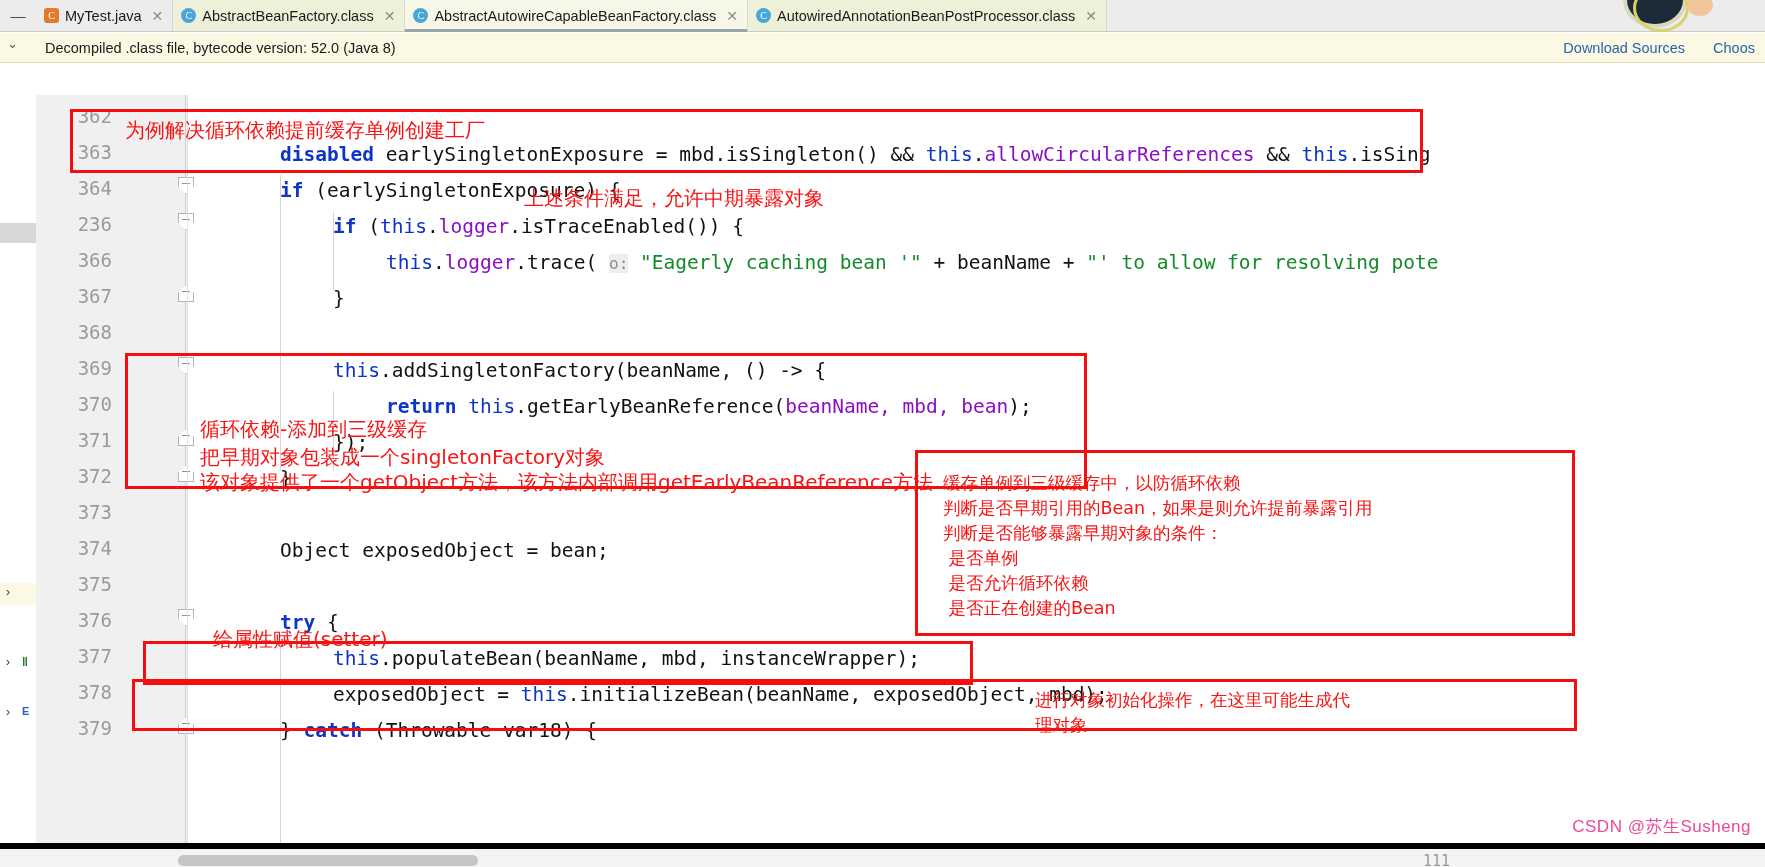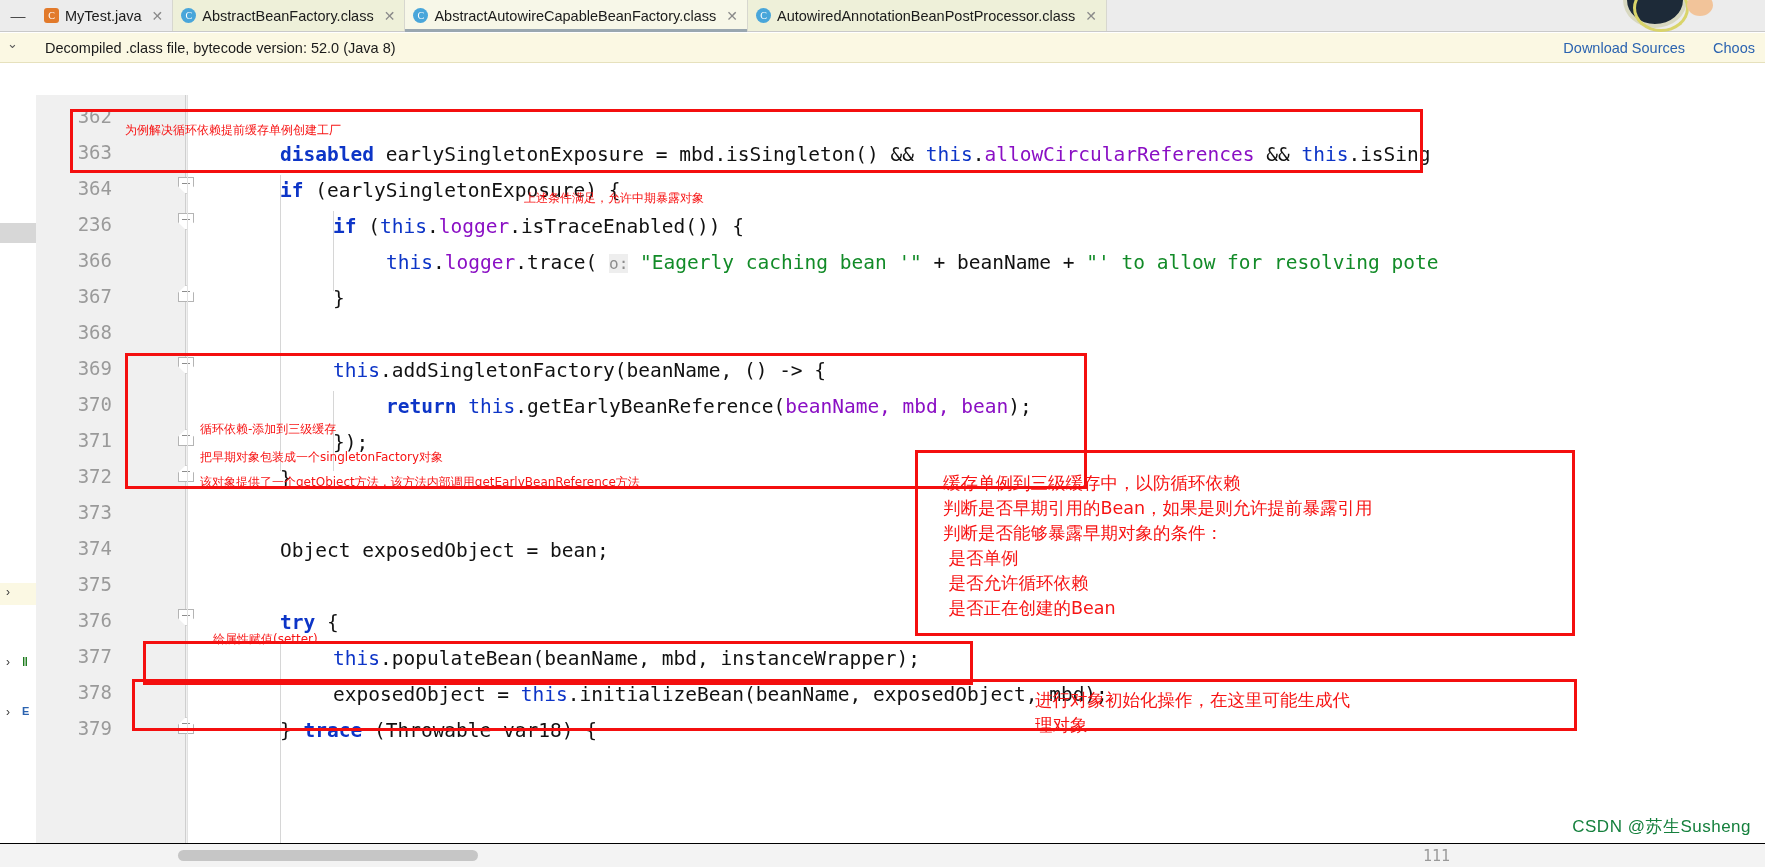--- a/index.html
+++ b/index.html
@@ -135,35 +135,35 @@
   .indentguide { position: absolute; width: 1px; background: #d6d6d6; }
 
   
   .redbox {
     position: absolute; border: 3px solid #f40f0f; background: transparent;
     pointer-events: none;
   }
   .rednote {
     position: absolute; color: #f71414;
     font-family: "DejaVu Sans", sans-serif;
-    font-size: 12px; line-height: 21px; white-space: pre;
+    font-size: 20px; line-height: 21px; white-space: pre;
   }
   .rednote.big { font-size: 17.5px; line-height: 25px; }
 
   
   .watermark {
     position: absolute; right: 14px; bottom: 5px;
-    color: #15803d; font-size: 17px; font-family: "Liberation Sans", sans-serif;
+    color: #ec4899; font-size: 17px; font-family: "Liberation Sans", sans-serif;
     letter-spacing: 0.5px;
   }
 
   
   .hscroll {
     position: absolute; left: 0; bottom: 0; width: 1765px; height: 24px;
-    background: #f3f3f3; border-top: 1px solid #000000;
+    background: #f3f3f3; border-top: 6px solid #000000;
   }
   .hscroll .thumb {
     position: absolute; left: 178px; top: 6px; width: 300px; height: 11px;
     background: #c6c6c6; border-radius: 6px;
   }
   .hscroll .tick { position: absolute; top: 3px; color: #9a9a9a; font-size: 15px; font-family: "DejaVu Sans Mono", monospace; }
 
   
   .avatar-circle {
     position: absolute; right: 78px; top: -28px; width: 64px; height: 56px;
@@ -300,21 +300,21 @@
       <div class="cl" style="top:372px; left:92px;"><span class="plain">}</span></div>
 
       <div class="cl" style="top:444px; left:92px;"><span class="plain">Object exposedObject = bean;</span></div>
 
       <div class="cl" style="top:516px; left:92px;"><span class="kw">try</span><span class="plain"> {</span></div>
 
       <div class="cl" style="top:552px; left:145px;"><span class="kw2">this</span><span class="plain">.populateBean(beanName, mbd, instanceWrapper);</span></div>
 
       <div class="cl" style="top:588px; left:145px;"><span class="plain">exposedObject = </span><span class="kw2">this</span><span class="plain">.initializeBean(beanName, exposedObject, mbd);</span></div>
 
-      <div class="cl" style="top:624px; left:92px;"><span class="plain">} </span><span class="kw">trace</span><span class="plain"> (Throwable var18) {</span></div>
+      <div class="cl" style="top:624px; left:92px;"><span class="plain">} </span><span class="kw">catch</span><span class="plain"> (Throwable var18) {</span></div>
 
     </div>
 
     <div class="redbox" style="left:70px; top:14px; width:1353px; height:64px;"></div>
     <div class="redbox" style="left:125px; top:258px; width:962px; height:136px;"></div>
     <div class="redbox" style="left:915px; top:355px; width:660px; height:186px;"></div>
     <div class="redbox" style="left:143px; top:546px; width:830px; height:44px;"></div>
     <div class="redbox" style="left:132px; top:584px; width:1445px; height:52px;"></div>
 
     <div class="rednote" style="left:125px; top:25px;">为例解决循环依赖提前缓存单例创建工厂</div>

